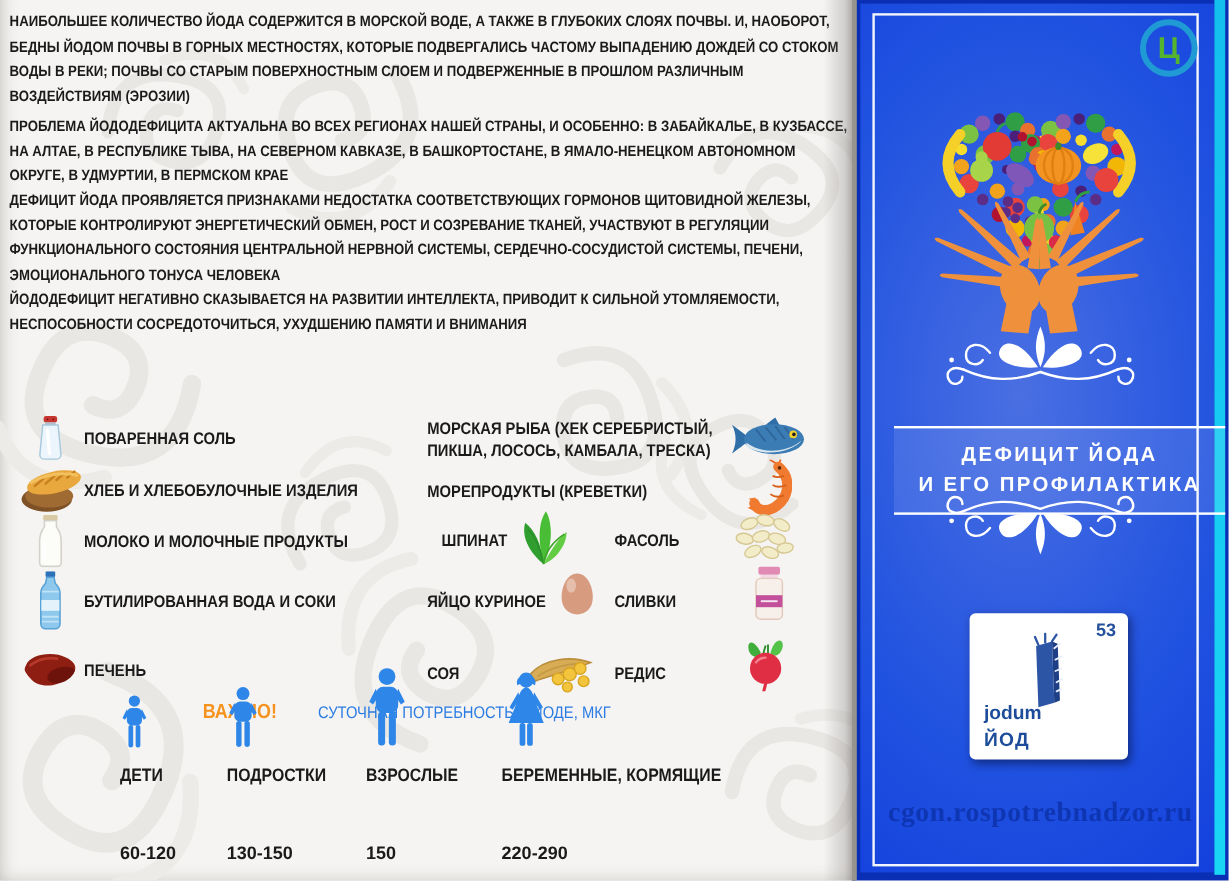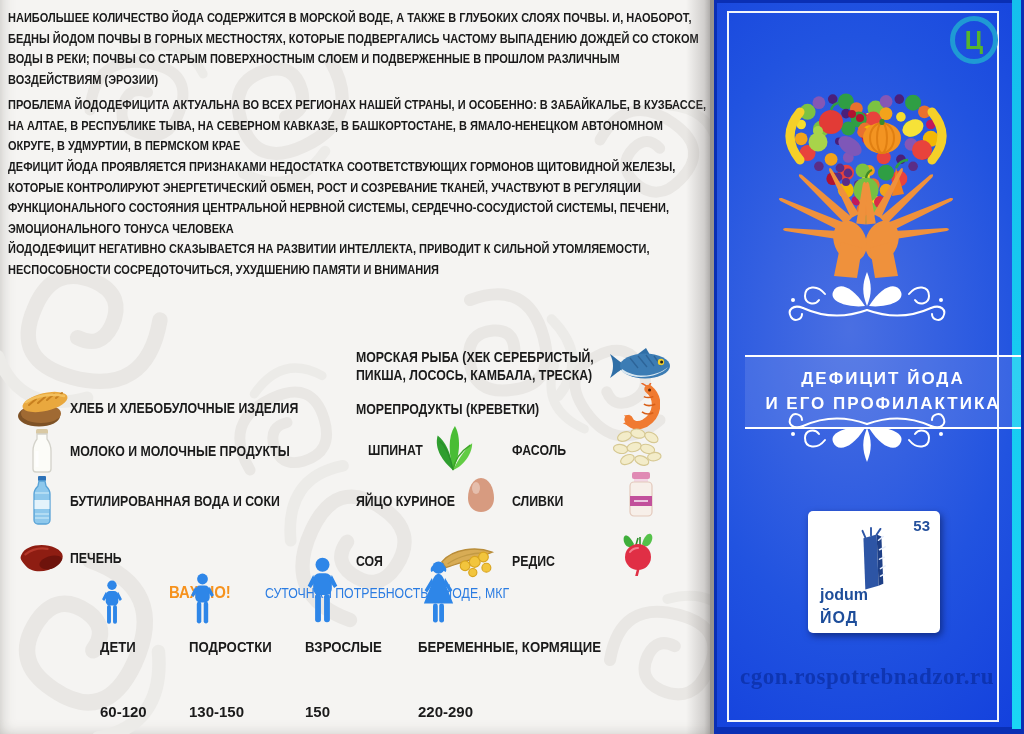--- a/index.html
+++ b/index.html
@@ -90,20 +90,33 @@
         <span class="cxp">ПРОБЛЕМА ЙОДОДЕФИЦИТА АКТУАЛЬНА ВО ВСЕХ РЕГИОНАХ НАШЕЙ СТРАНЫ, И ОСОБЕННО: В ЗАБАЙКАЛЬЕ, В КУЗБАССЕ, НА АЛТАЕ, В РЕСПУБЛИКЕ ТЫВА, НА СЕВЕРНОМ КАВКАЗЕ, В БАШКОРТОСТАНЕ, В ЯМАЛО-НЕНЕЦКОМ АВТОНОМНОМ ОКРУГЕ, В УДМУРТИИ, В ПЕРМСКОМ КРАЕ</span>
       </p>
     <p class="para" style="top:157px">
         <span class="cxp">ДЕФИЦИТ ЙОДА ПРОЯВЛЯЕТСЯ ПРИЗНАКАМИ НЕДОСТАТКА СООТВЕТСТВУЮЩИХ ГОРМОНОВ ЩИТОВИДНОЙ ЖЕЛЕЗЫ, КОТОРЫЕ КОНТРОЛИРУЮТ ЭНЕРГЕТИЧЕСКИЙ ОБМЕН, РОСТ И СОЗРЕВАНИЕ ТКАНЕЙ, УЧАСТВУЮТ В РЕГУЛЯЦИИ ФУНКЦИОНАЛЬНОГО СОСТОЯНИЯ ЦЕНТРАЛЬНОЙ НЕРВНОЙ СИСТЕМЫ, СЕРДЕЧНО-СОСУДИСТОЙ СИСТЕМЫ, ПЕЧЕНИ, ЭМОЦИОНАЛЬНОГО ТОНУСА ЧЕЛОВЕКА</span>
       </p>
     <p class="para" style="top:239px">
         <span class="cxp">ЙОДОДЕФИЦИТ НЕГАТИВНО СКАЗЫВАЕТСЯ НА РАЗВИТИИ ИНТЕЛЛЕКТА, ПРИВОДИТ К СИЛЬНОЙ УТОМЛЯЕМОСТИ, НЕСПОСОБНОСТИ СОСРЕДОТОЧИТЬСЯ, УХУДШЕНИЮ ПАМЯТИ И ВНИМАНИЯ</span>
       </p>
 
 
+    <div class="prow" style="left:14px;top:342px;width:334px;height:46px">
+      <span class="picon">
+        <svg width="32" height="42" viewBox="0 0 40 48">
+          <rect x="13" y="1" width="14" height="7" rx="2.5" fill="#c8372f"></rect>
+          <circle cx="17" cy="4.5" r="1" fill="#7e1512"></circle>
+            <circle cx="23" cy="4.5" r="1" fill="#7e1512"></circle>
+          <rect x="14.5" y="7.5" width="11" height="3" fill="#b7bcca"></rect>
+          <path d="M12,10.5 h16 l3,31 a4.5,4.5 0 0 1 -4.5,4.5 h-13 a4.5,4.5 0 0 1 -4.5,-4.5 z" fill="#ebf5fb" stroke="#a5c8dc" stroke-width="1.5"></path>
+          <path d="M17,16 l2,24" stroke="#ffffff" stroke-width="3.5" opacity=".9" stroke-linecap="round"></path>
+        </svg>
+      </span>
+      <span class="plabel"><span class="cx">ПОВАРЕННАЯ СОЛЬ</span></span>
+    </div>
     <div class="prow" style="left:14px;top:386px;width:334px;height:44px">
       <span class="picon">
         <svg width="56" height="40" viewBox="0 0 56 40">
           <ellipse cx="25" cy="28" rx="21" ry="10.5" fill="#7e5226"></ellipse>
           <ellipse cx="27" cy="25.5" rx="20" ry="9.5" fill="#a06a33"></ellipse>
           <ellipse cx="31" cy="14" rx="23" ry="9" transform="rotate(-13 31 14)" fill="#e9a83e"></ellipse>
           <path d="M15,17 l7,-6 M24,15 l7,-6 M33,12 l7,-6 M42,10 l6,-5" stroke="#c77f1f" stroke-width="2" stroke-linecap="round"></path>
           <path d="M12,14 q18,-10 38,-6" stroke="#f3c05e" stroke-width="2.5" fill="none" stroke-linecap="round"></path>
         </svg>
       </span>

